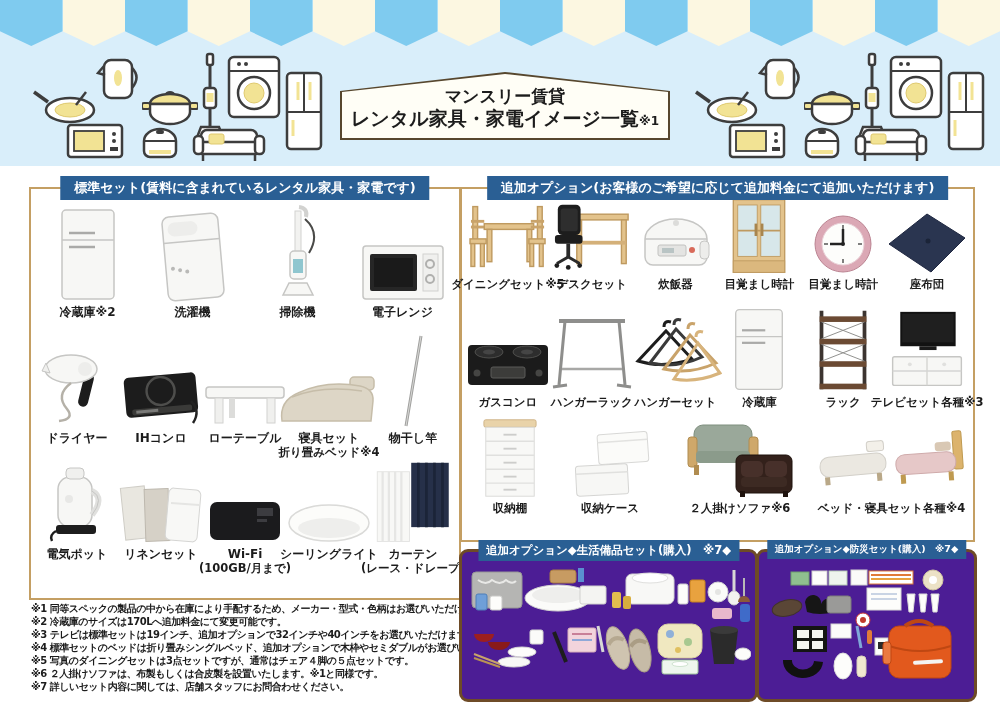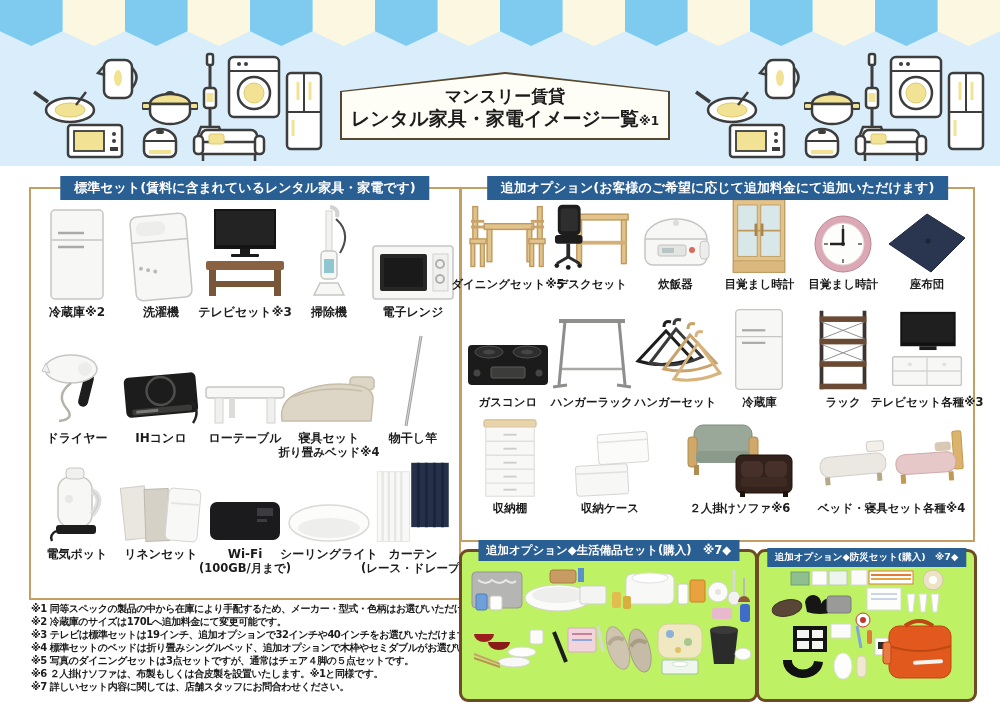--- a/index.html
+++ b/index.html
@@ -37,27 +37,27 @@
   .lbl{font-weight:bold;font-size:12px;line-height:1.15;text-align:center;white-space:nowrap;margin-top:3px;}
   .panel-opt .lbl{font-size:11.5px;}
   .lbl .sub{display:block;font-size:11.5px;}
   .r3c1{flex:0 0 88px;} .r3c2{flex:0 0 112px;} .r3c3{flex:0 0 148px;} .r3c4{flex:0 0 155px;justify-content:space-between;}
 
   
   .footnotes{position:absolute;left:31px;top:602px;width:440px;}
   .fn{font-size:10px;font-weight:bold;line-height:1.3;letter-spacing:-0.5px;white-space:nowrap;color:#1c1c1c;}
 
   
-  .photo-box{position:absolute;background:#bef264;border:3px solid #6e4b27;border-radius:9px;text-align:right;}
+  .photo-box{position:absolute;background:#4c1d95;border:3px solid #6e4b27;border-radius:9px;text-align:right;}
   .box-life{left:459px;top:549px;width:293px;height:147px;}
   .box-disaster{left:756px;top:549px;width:215px;height:147px;}
   .bhead{position:absolute;top:-12px;left:50%;transform:translateX(-50%);
          background:#2a5f94;color:#fff;font-weight:bold;white-space:nowrap;padding:3px 8px;z-index:3;}
   .box-life .bhead{font-size:11.5px;}
-  .box-disaster .bhead{font-size:9.5px;margin-top:8px;}
+  .box-disaster .bhead{font-size:9.5px;}
   .collage{display:flex;justify-content:center;margin-top:16px;}
 
   
   svg .w{fill:#f7f7f5;stroke:#c6c6c4;stroke-width:1.5;}
   svg .wd{fill:#e3c38c;stroke:#bf9a60;stroke-width:1.5;}
   svg .wb{fill:#8a6242;}
   svg .bg{fill:#ddd6c6;stroke:#c6bda9;stroke-width:1.5;}
   svg .ln{fill:none;stroke:#3d3d3d;stroke-width:2.5;}
   svg .lnf{fill:#fff;stroke:#3d3d3d;stroke-width:2.5;}
 </style>
@@ -251,35 +251,20 @@
                 <rect class="w" x="9" y="4" width="56" height="84" rx="7"></rect>
                 <line x1="9" y1="30" x2="65" y2="30" stroke="#c6c6c4" stroke-width="1.5"></line>
                 <rect x="14" y="10" width="30" height="14" rx="7" fill="#ededeb"></rect>
                 <circle cx="16" cy="56" r="2" fill="#b9b9b7"></circle>
                 <circle cx="23" cy="58" r="2" fill="#b9b9b7"></circle>
                 <circle cx="30" cy="60" r="2" fill="#b9b9b7"></circle>
               </g>
             </svg>
           </div>
           <div class="lbl">洗濯機</div>
-        </div>
-      <div class="cell">
-          <div class="pic" style="height:102px">
-            <svg width="88" height="98" viewBox="0 0 88 98">
-              <rect x="13" y="4" width="62" height="40" fill="#141414"></rect>
-              <rect x="15" y="6" width="58" height="34" fill="#232323"></rect>
-              <rect x="39" y="44" width="10" height="5" fill="#1a1a1a"></rect>
-              <rect x="30" y="49" width="28" height="3" rx="1" fill="#1a1a1a"></rect>
-              <rect x="5" y="56" width="78" height="9" rx="2" class="wb"></rect>
-              <rect x="8" y="65" width="7" height="26" fill="#7a5638"></rect>
-              <rect x="73" y="65" width="7" height="26" fill="#7a5638"></rect>
-              <rect x="11" y="76" width="66" height="6" fill="#7a5638"></rect>
-            </svg>
-          </div>
-          <div class="lbl">テレビセット※3</div>
         </div>
       <div class="cell">
           <div class="pic" style="height:102px">
             <svg width="46" height="100" viewBox="0 0 46 100">
               <path d="M24 4 q9 1 7 10" fill="none" stroke="#d2d2d0" stroke-width="4"></path>
               <rect x="20" y="8" width="6" height="50" fill="#f2f2f0" stroke="#d2d2d0"></rect>
               <rect class="w" x="15" y="48" width="16" height="28" rx="4"></rect>
               <rect x="18" y="56" width="10" height="14" fill="#8fc6cf"></rect>
               <path d="M8 92 h30 l-6 -12 h-18 Z" class="w"></path>
               <path d="M30 16 q16 14 4 34" fill="none" stroke="#4a4a48" stroke-width="2"></path>

